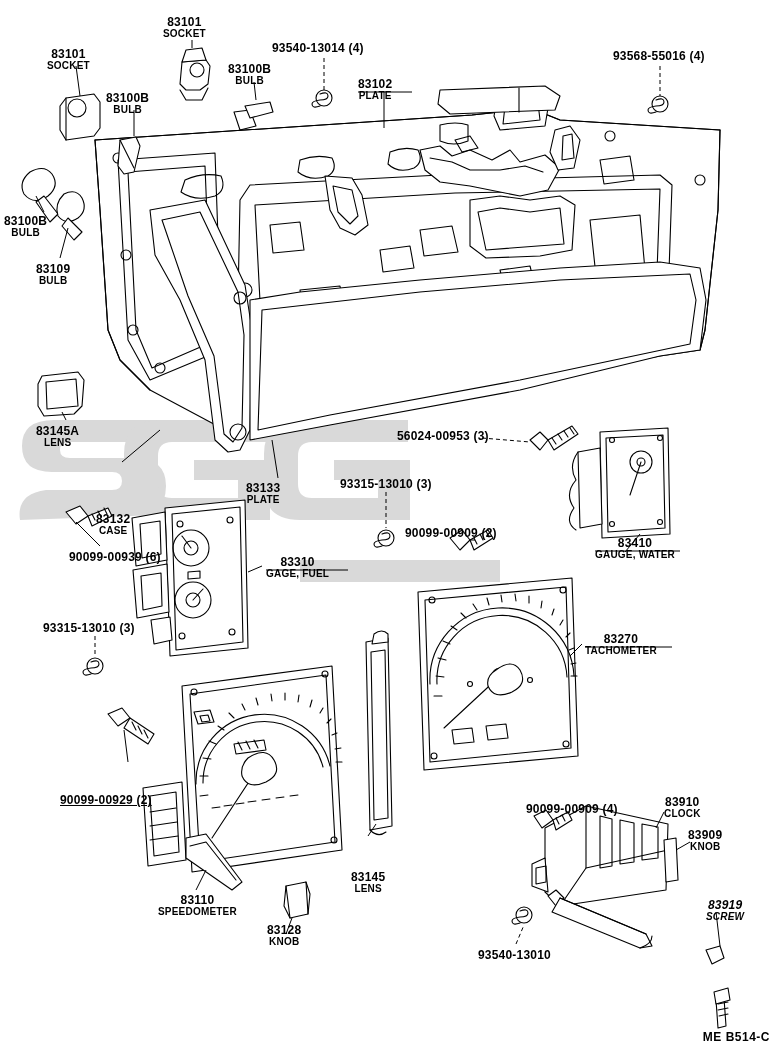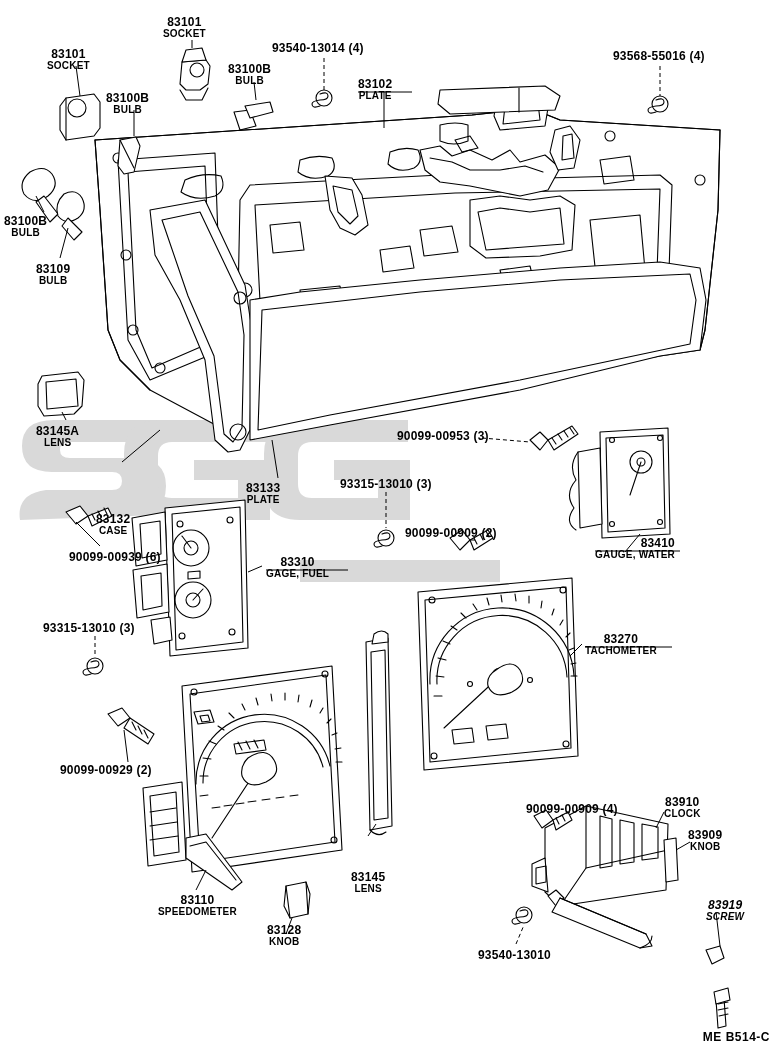--- a/index.html
+++ b/index.html
@@ -408,47 +408,47 @@
     </div>
     <div class="label" style="left: 96px; top: 465px; margin-top: 48px;">
       <span class="pn">83132</span>
       <span class="nm">CASE</span>
     </div>
     <div class="label" style="left: 246px; top: 482px;">
       <span class="pn">83133</span>
       <span class="nm">PLATE</span>
     </div>
     <div class="label" style="left: 397px; top: 430px;">
-      <span class="pn">90099-00953 (3)</span>
+      <span class="pn">56024-00953 (3)</span>
     </div>
     <div class="label" style="left: 340px; top: 478px;">
       <span class="pn">93315-13010 (3)</span>
     </div>
     <div class="label" style="left: 405px; top: 527px;">
       <span class="pn">90099-00909 (2)</span>
     </div>
-    <div class="label" style="left: 595px; top: 537px; text-align: right;">
+    <div class="label" style="left: 595px; top: 537px;">
       <span class="pn">83410</span>
       <span class="nm">GAUGE, WATER</span>
     </div>
     <div class="label" style="left: 24px; top: 551px; margin-left: 45px;">
       <span class="pn">90099-00939 (6)</span>
     </div>
     <div class="label" style="left: 266px; top: 556px;">
       <span class="pn">83310</span>
       <span class="nm">GAGE, FUEL</span>
     </div>
     <div class="label" style="left: 43px; top: 622px;">
       <span class="pn">93315-13010 (3)</span>
     </div>
     <div class="label" style="left: 585px; top: 633px;">
       <span class="pn">83270</span>
       <span class="nm">TACHOMETER</span>
     </div>
-    <div class="label" style="left: 60px; top: 764px;">
+    <div class="label" style="left: 60px; top: 794px; text-decoration: underline;">
       <span class="pn">90099-00929 (2)</span>
     </div>
     <div class="label" style="left: 351px; top: 839px; margin-top: 32px;">
       <span class="pn">83145</span>
       <span class="nm">LENS</span>
     </div>
     <div class="label" style="left: 526px; top: 803px;">
       <span class="pn">90099-00909 (4)</span>
     </div>
     <div class="label" style="left: 664px; top: 796px;">

